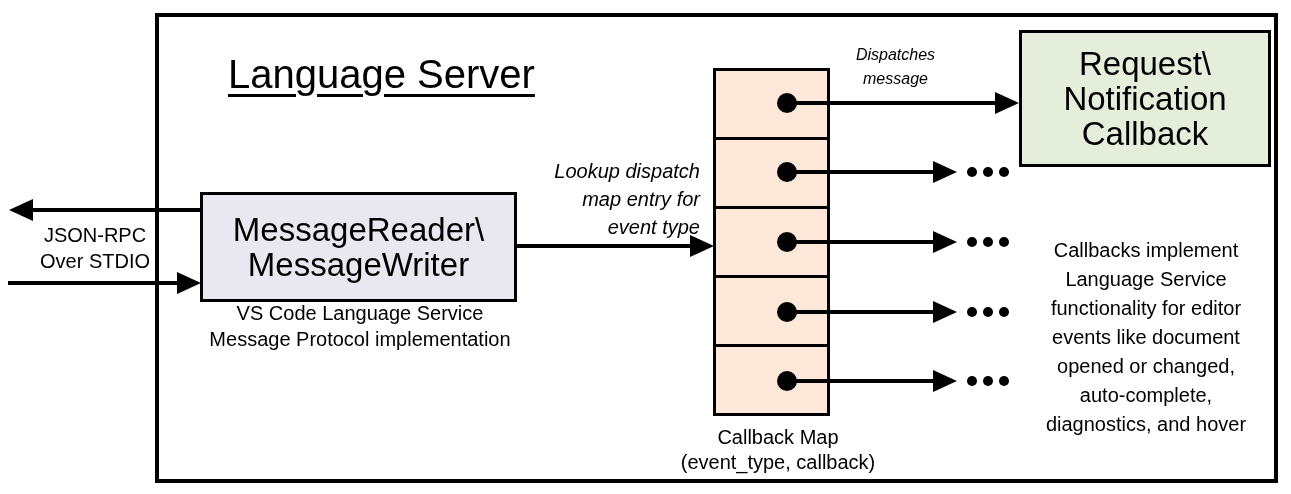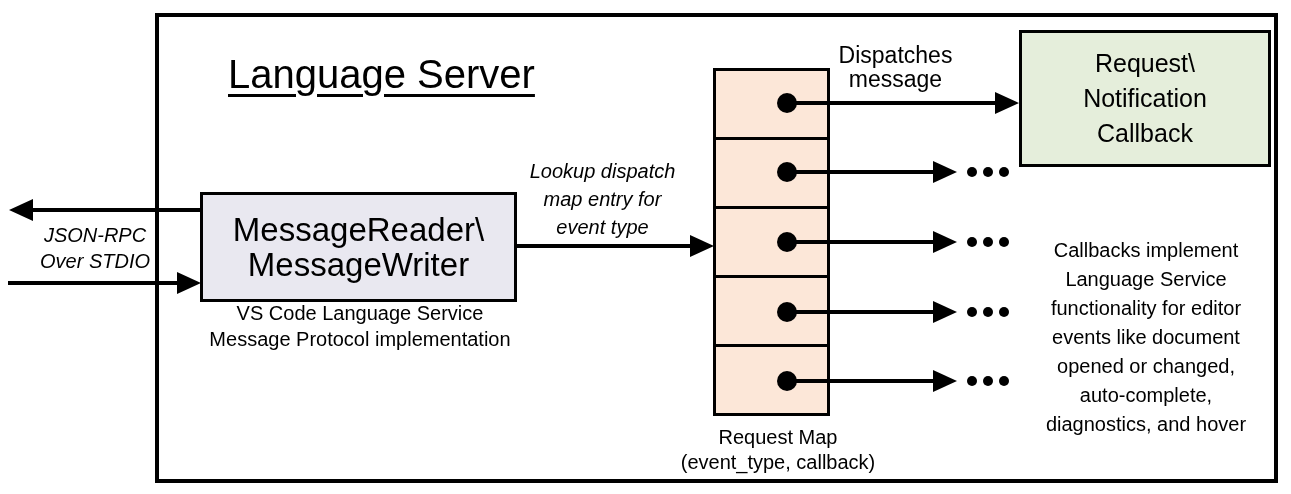--- a/index.html
+++ b/index.html
@@ -13,58 +13,58 @@
     left:155px;top:13px;width:1123px;height:470px;
     border:4px solid #000;background:transparent;
   }
   .title{
     left:228px;top:51px;width:360px;
     font-size:40px;line-height:46px;
     text-decoration:underline;text-decoration-thickness:3px;text-underline-offset:6px;
   }
   .stdio-label{
     left:15px;top:222px;width:160px;text-align:center;
-    font-style:italic;font-size:20px;line-height:26px;
+    font-size:20px;line-height:26px;
   }
   .message-box{
     left:200px;top:192px;width:317px;height:110px;
     background:var(--message-box-fill,#e9e8f0);border:3px solid #000;
     display:flex;align-items:center;justify-content:center;
     font-size:33px;line-height:35px;text-align:center;
   }
   .message-caption{
     left:160px;top:300px;width:400px;text-align:center;
     font-size:20px;line-height:26px;
   }
   .lookup-label{
-    left:505px;top:157px;width:195px;text-align:center;
+    left:505px;top:157px;width:195px;text-align:right;
     font-style:italic;font-size:20px;line-height:28px;
   }
   .dispatch-map{
     left:713px;top:68px;width:117px;height:348px;
     border:3px solid #000;display:flex;flex-direction:column;
   }
   .dm-cell{
     flex:1;background:var(--dispatch-cell-fill,#fce7d8);
     border-bottom:3px solid #000;
   }
   .dm-cell:last-child{border-bottom:none;}
   .dispatch-map-label{
     left:648px;top:425px;width:260px;text-align:center;
     font-size:20px;line-height:25px;
   }
   .dispatches-label{
     left:813px;top:43px;width:165px;text-align:center;
-    font-size:23px;line-height:24px;
+    font-style:italic;font-size:16px;line-height:24px;
   }
   .callback-box{
     left:1019px;top:30px;width:252px;height:137px;
     background:var(--callback-box-fill,#e5eedb);border:3px solid #000;
     display:flex;align-items:center;justify-content:center;
-    font-size:25px;line-height:35px;text-align:center;
+    font-size:33px;line-height:35px;text-align:center;
   }
   .callbacks-note{
     left:1015px;top:188px;width:262px;text-align:center;
     font-size:20px;line-height:29px;margin-top:48px;
   }
   .connector-layer{
     left:0;top:0;width:1291px;height:494px;pointer-events:none;
   }
   .connector-layer line{stroke:var(--line,#000);stroke-width:4;}
   .connector-layer polygon,.connector-layer circle{fill:var(--line,#000);}
@@ -94,21 +94,21 @@
 event type</div>
 
   <div class="abs dispatch-map">
       <div class="dm-cell"></div>
       <div class="dm-cell"></div>
       <div class="dm-cell"></div>
       <div class="dm-cell"></div>
       <div class="dm-cell"></div>
     </div>
 
-  <div class="abs dispatch-map-label ml">Request Map
+  <div class="abs dispatch-map-label ml">Callback Map
 (event_type, callback)</div>
 
   <div class="abs dispatches-label ml">Dispatches
 message</div>
 
   <div class="abs callback-box">
     <span class="ml">Request\
 Notification
 Callback</span>
   </div>

